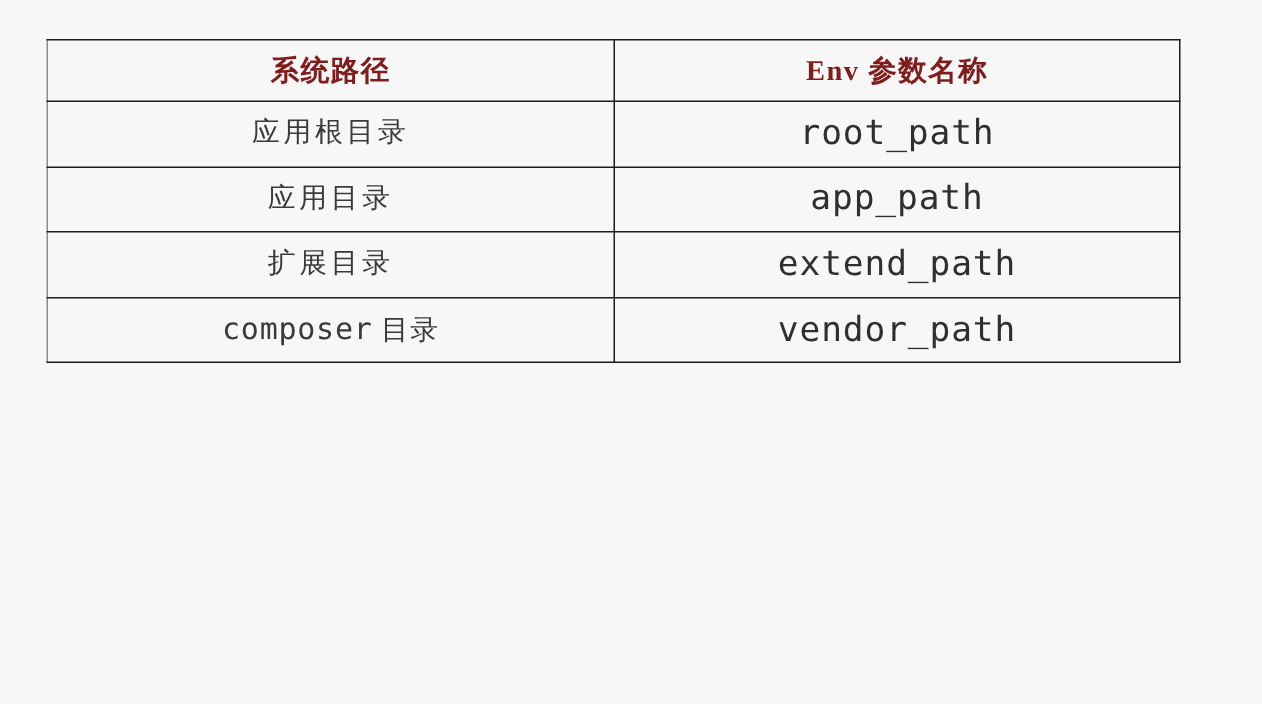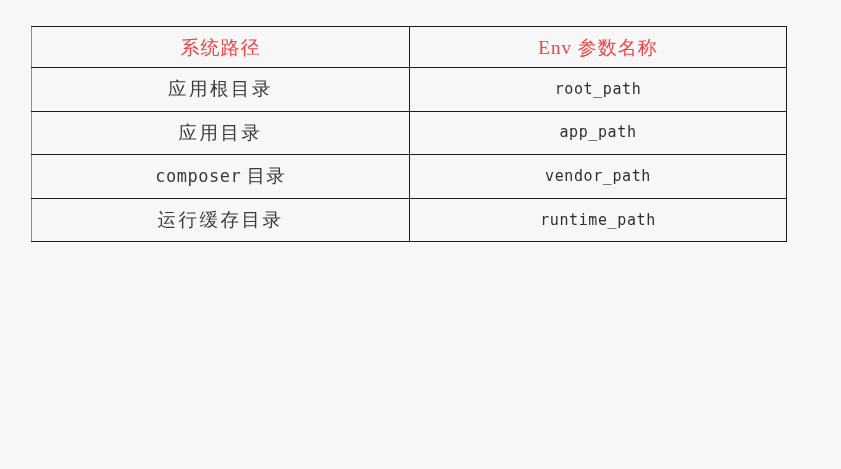--- a/index.html
+++ b/index.html
@@ -65,47 +65,47 @@
 
   .cell-text {
     display: block;
     line-height: 1;
     color: #2b2b2b;
     letter-spacing: 0.5px;
   }
 
   
   .th-text {
-    font-weight: normal;
+    font-weight: bold;
     font-size: 19px;
-    color: #ef4444;
+    color: #7f1d1d;
     letter-spacing: 1px;
   }
 
   
   .name-text {
     font-size: 18.5px;
     color: #3a3a3a;
     letter-spacing: 2.5px;
     font-family: "Liberation Serif", "DejaVu Serif", serif;
     text-align: center;
   }
   .name-text.has-mono {
     letter-spacing: 1px;
   }
   .name-text .mono {
     font-family: "DejaVu Sans Mono", "Liberation Mono", monospace;
-    font-size: 17px;
+    font-size: 20px;
     letter-spacing: 0.5px;
   }
 
   
   .env-text {
     font-family: "DejaVu Sans Mono", "Liberation Mono", monospace;
-    font-size: 15px;
+    font-size: 23px;
     color: #2f2f2f;
     letter-spacing: 0.6px;
   }
 </style>
 </head>
 <body>
 
 <div id="page">
 
   <div class="table-wrap">
@@ -141,38 +141,38 @@
           <td>
             <span class="cell-text name-text">应用目录</span>
           </td>
           <td>
             <span class="cell-text env-text">app_path</span>
           </td>
         </tr>
 
 
 
+        <tr>
+          <td>
+            <span class="cell-text name-text">扩展目录</span>
+          </td>
+          <td>
+            <span class="cell-text env-text">extend_path</span>
+          </td>
+        </tr>
 
         <tr class="light-rule">
           <td>
             <span class="cell-text name-text has-mono"><span class="mono">composer</span><span> 目录</span></span>
           </td>
           <td>
             <span class="cell-text env-text">vendor_path</span>
           </td>
         </tr>
 
-        <tr>
-          <td>
-            <span class="cell-text name-text">运行缓存目录</span>
-          </td>
-          <td>
-            <span class="cell-text env-text">runtime_path</span>
-          </td>
-        </tr>
 
 
 
       </tbody>
     </table>
   </div>
 
 </div>
 
 </body></html>

